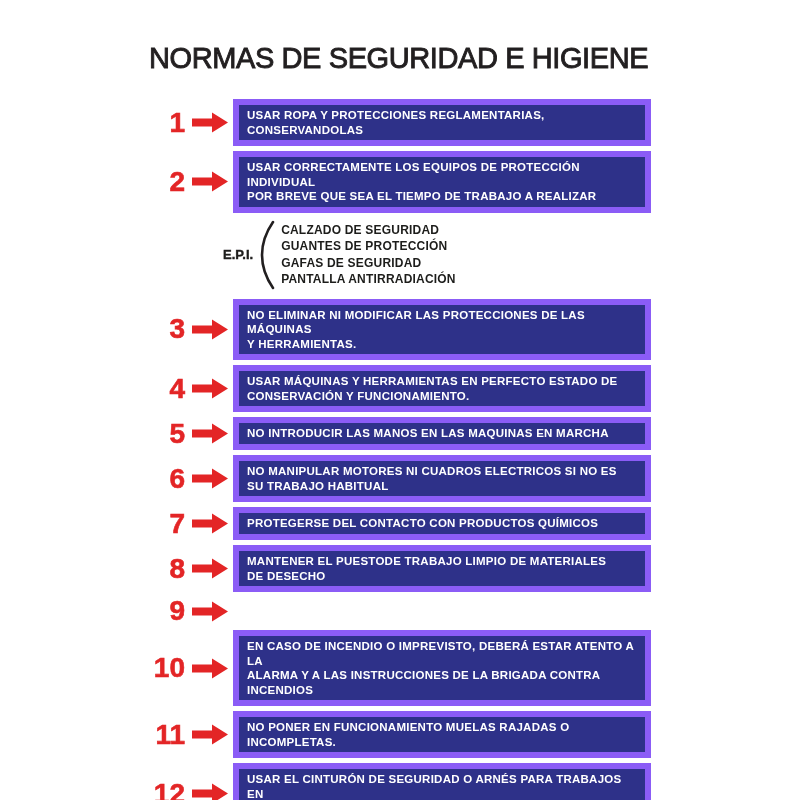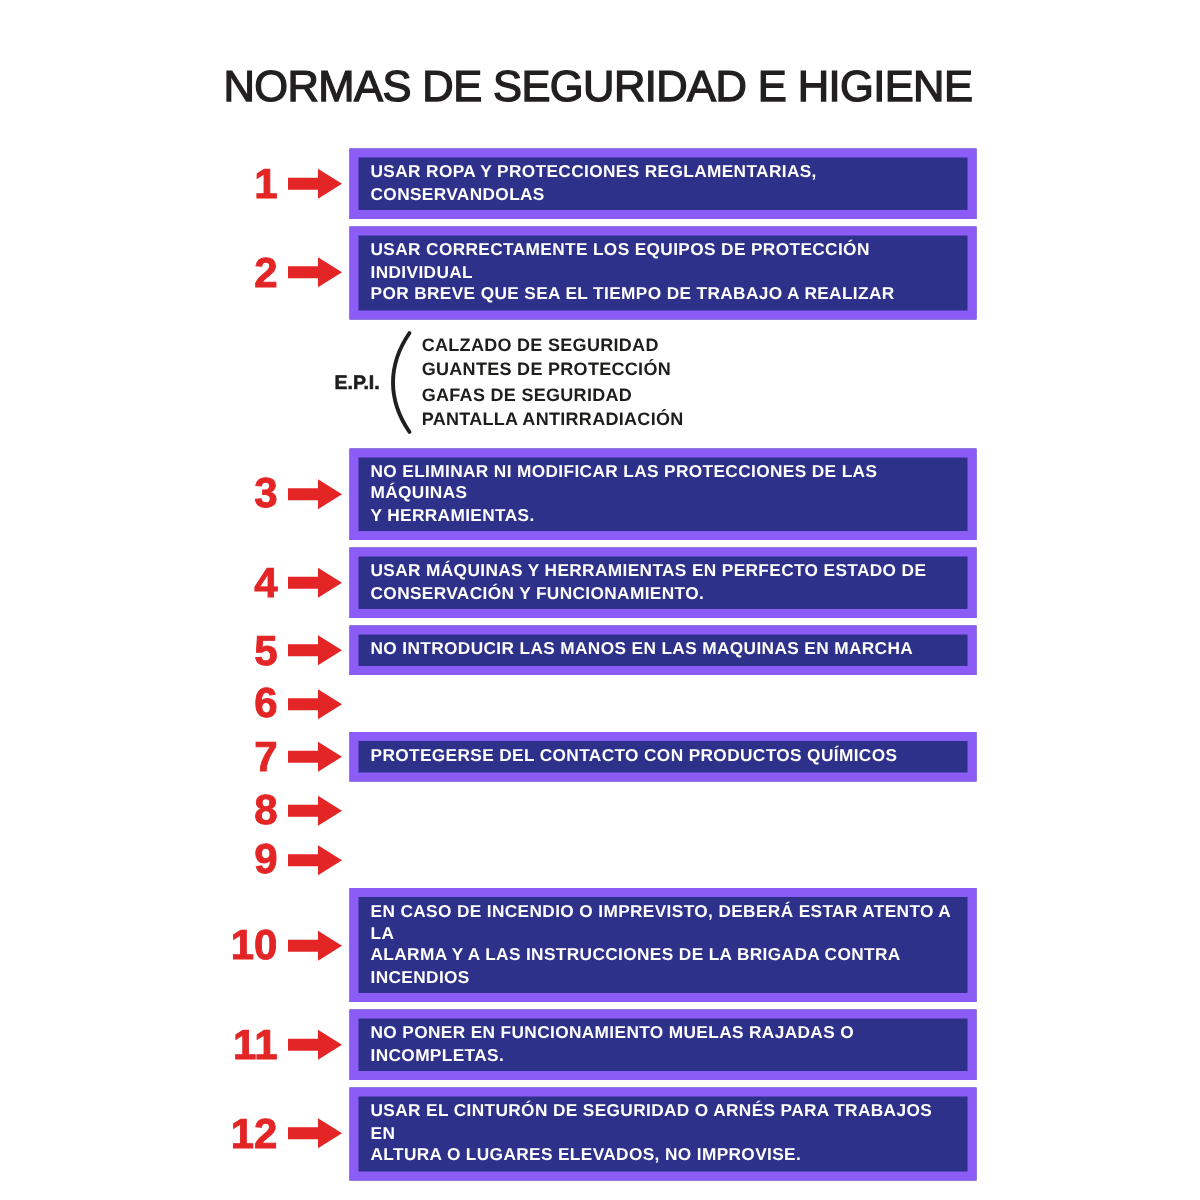--- a/index.html
+++ b/index.html
@@ -92,33 +92,37 @@
     <svg class="rule-arrow" viewBox="0 0 37 21">
         <polygon points="0,6.5 20,6.5 20,0.5 36,10.5 20,20.5 20,14.5 0,14.5" fill="#e32526"></polygon>
       </svg>
     <div class="rule-banner">NO INTRODUCIR LAS MANOS EN LAS MAQUINAS EN MARCHA</div>
   </div>
   <div class="rule-row">
     <div class="rule-num">6</div>
     <svg class="rule-arrow" viewBox="0 0 37 21">
         <polygon points="0,6.5 20,6.5 20,0.5 36,10.5 20,20.5 20,14.5 0,14.5" fill="#e32526"></polygon>
       </svg>
+    <div class="rule-banner">NO MANIPULAR MOTORES NI CUADROS ELECTRICOS SI NO ES
+SU TRABAJO HABITUAL</div>
   </div>
   <div class="rule-row">
     <div class="rule-num">7</div>
     <svg class="rule-arrow" viewBox="0 0 37 21">
         <polygon points="0,6.5 20,6.5 20,0.5 36,10.5 20,20.5 20,14.5 0,14.5" fill="#e32526"></polygon>
       </svg>
     <div class="rule-banner">PROTEGERSE DEL CONTACTO CON PRODUCTOS QUÍMICOS</div>
   </div>
   <div class="rule-row">
     <div class="rule-num">8</div>
     <svg class="rule-arrow" viewBox="0 0 37 21">
         <polygon points="0,6.5 20,6.5 20,0.5 36,10.5 20,20.5 20,14.5 0,14.5" fill="#e32526"></polygon>
       </svg>
+    <div class="rule-banner">MANTENER EL PUESTODE TRABAJO LIMPIO DE MATERIALES
+DE DESECHO</div>
   </div>
   <div class="rule-row">
     <div class="rule-num">9</div>
     <svg class="rule-arrow" viewBox="0 0 37 21">
         <polygon points="0,6.5 20,6.5 20,0.5 36,10.5 20,20.5 20,14.5 0,14.5" fill="#e32526"></polygon>
       </svg>
   </div>
   <div class="rule-row">
     <div class="rule-num">10</div>
     <svg class="rule-arrow" viewBox="0 0 37 21">

